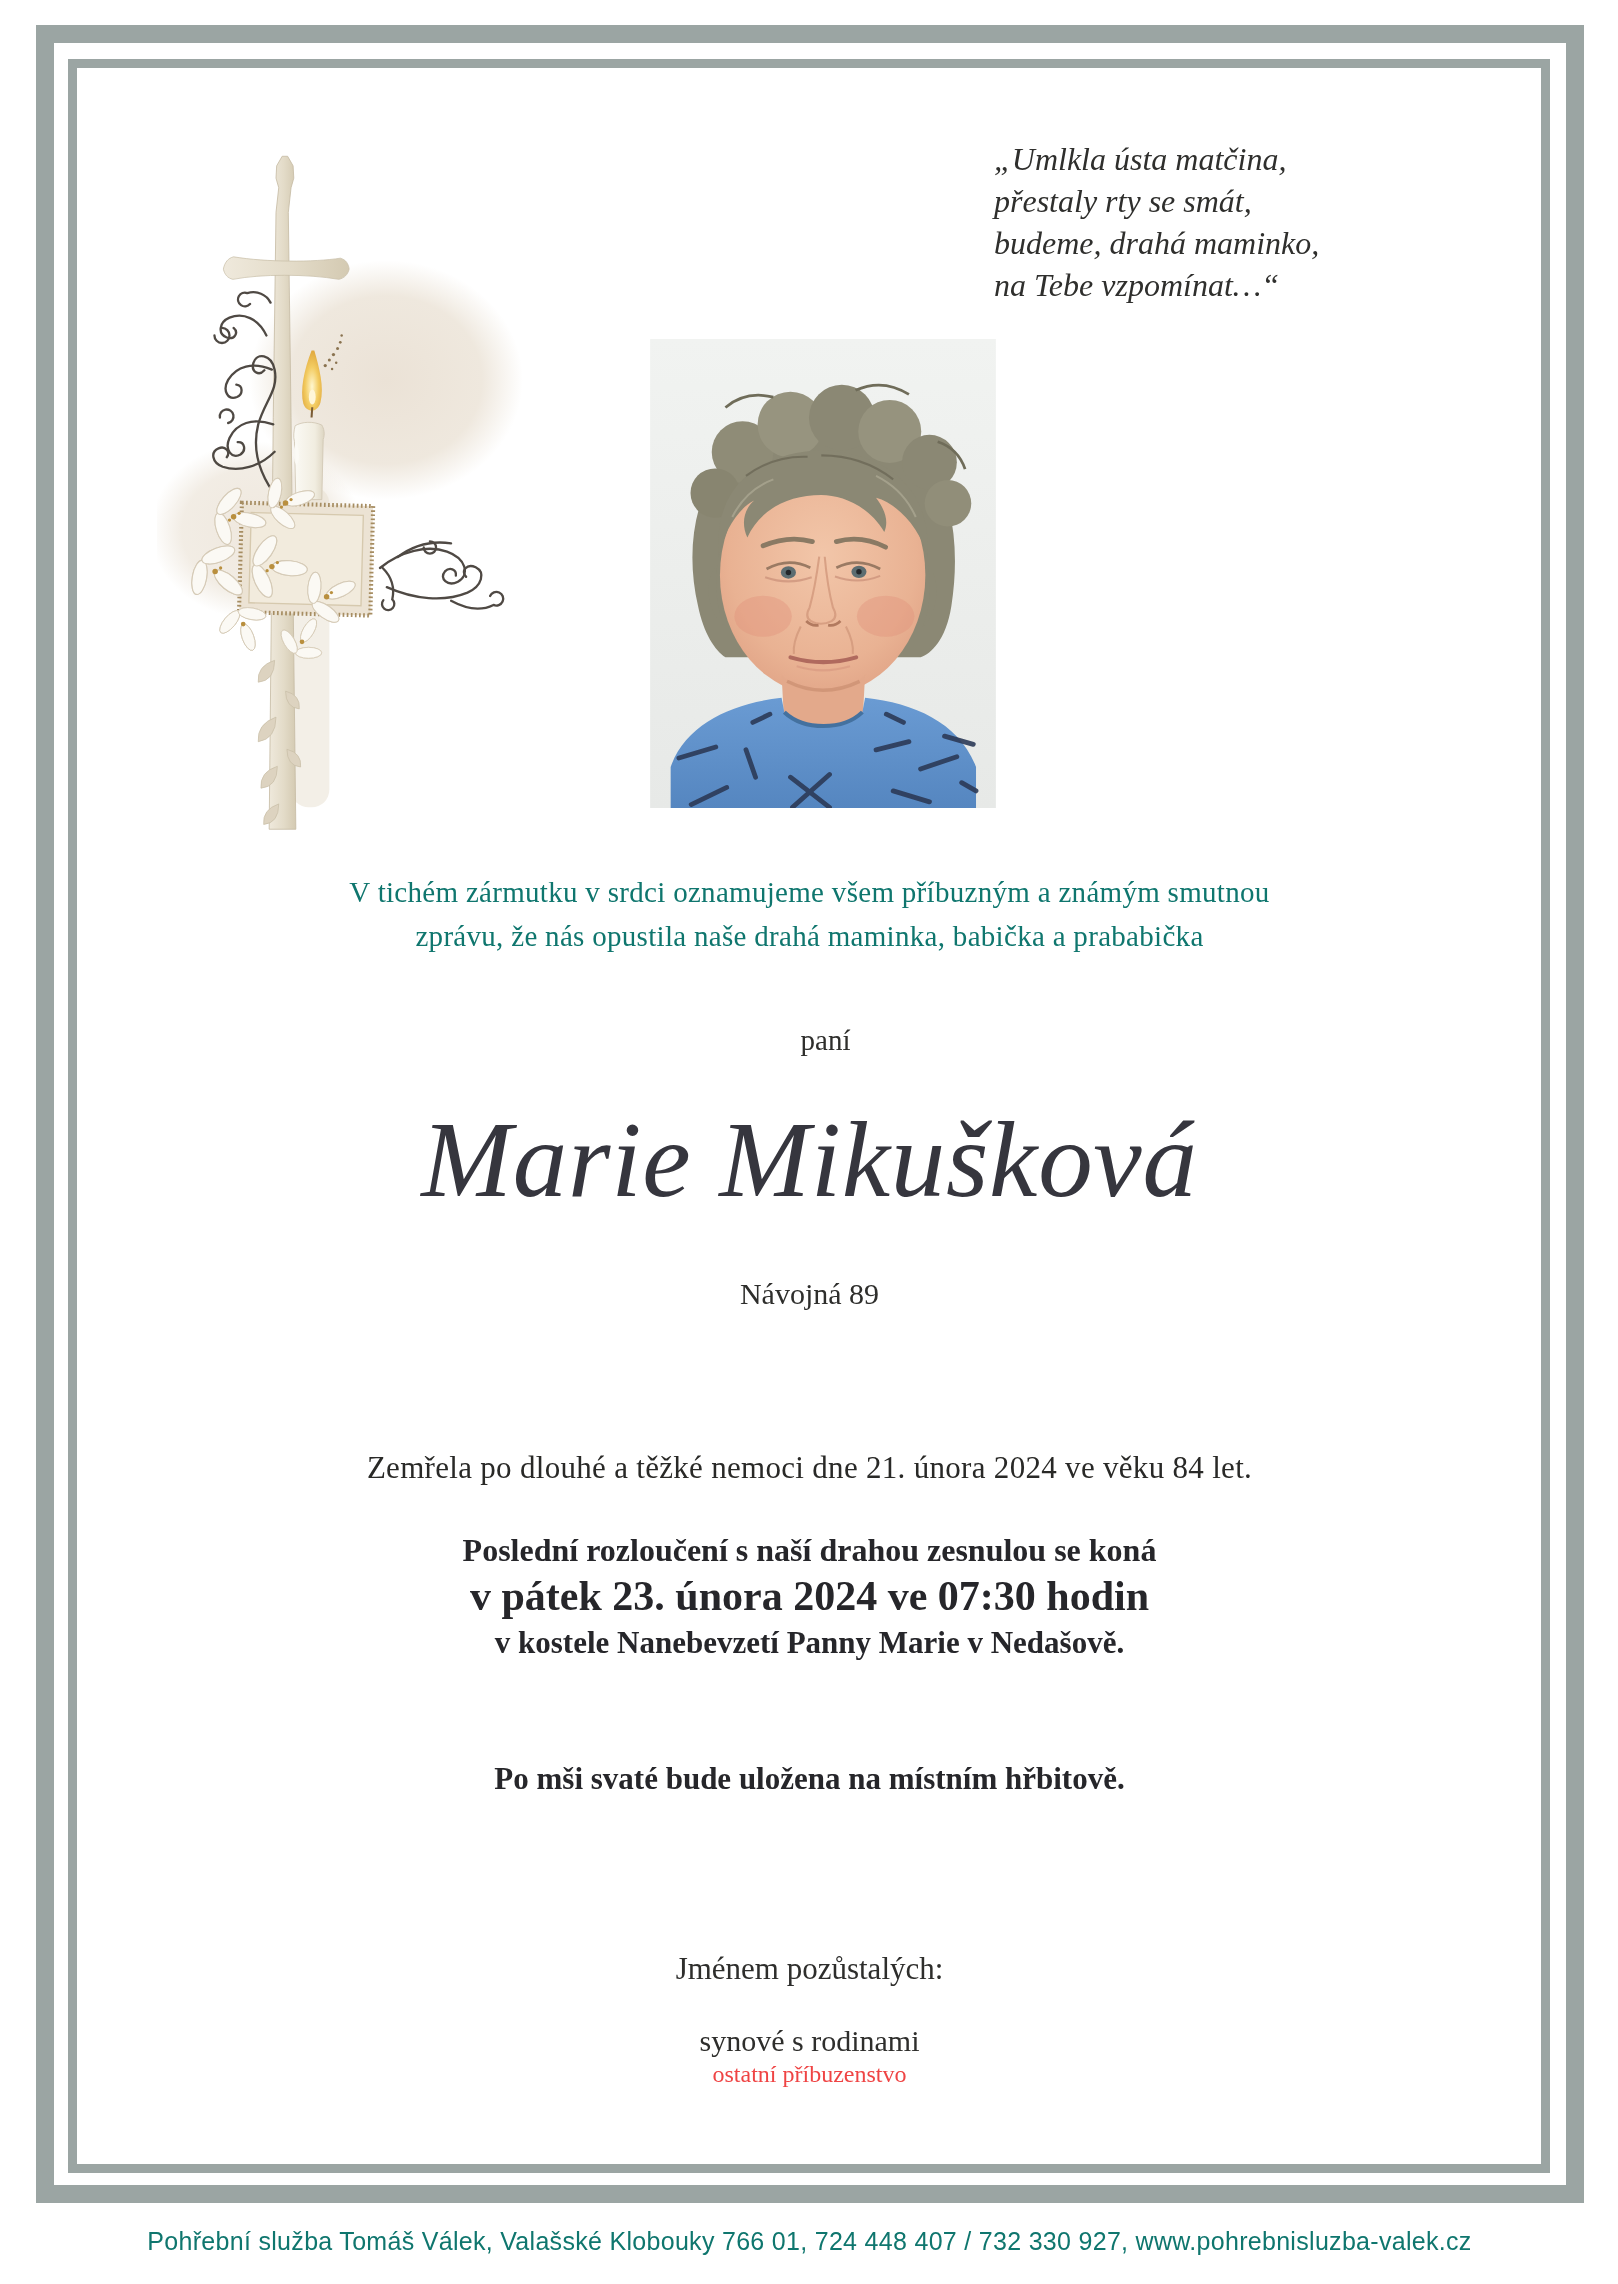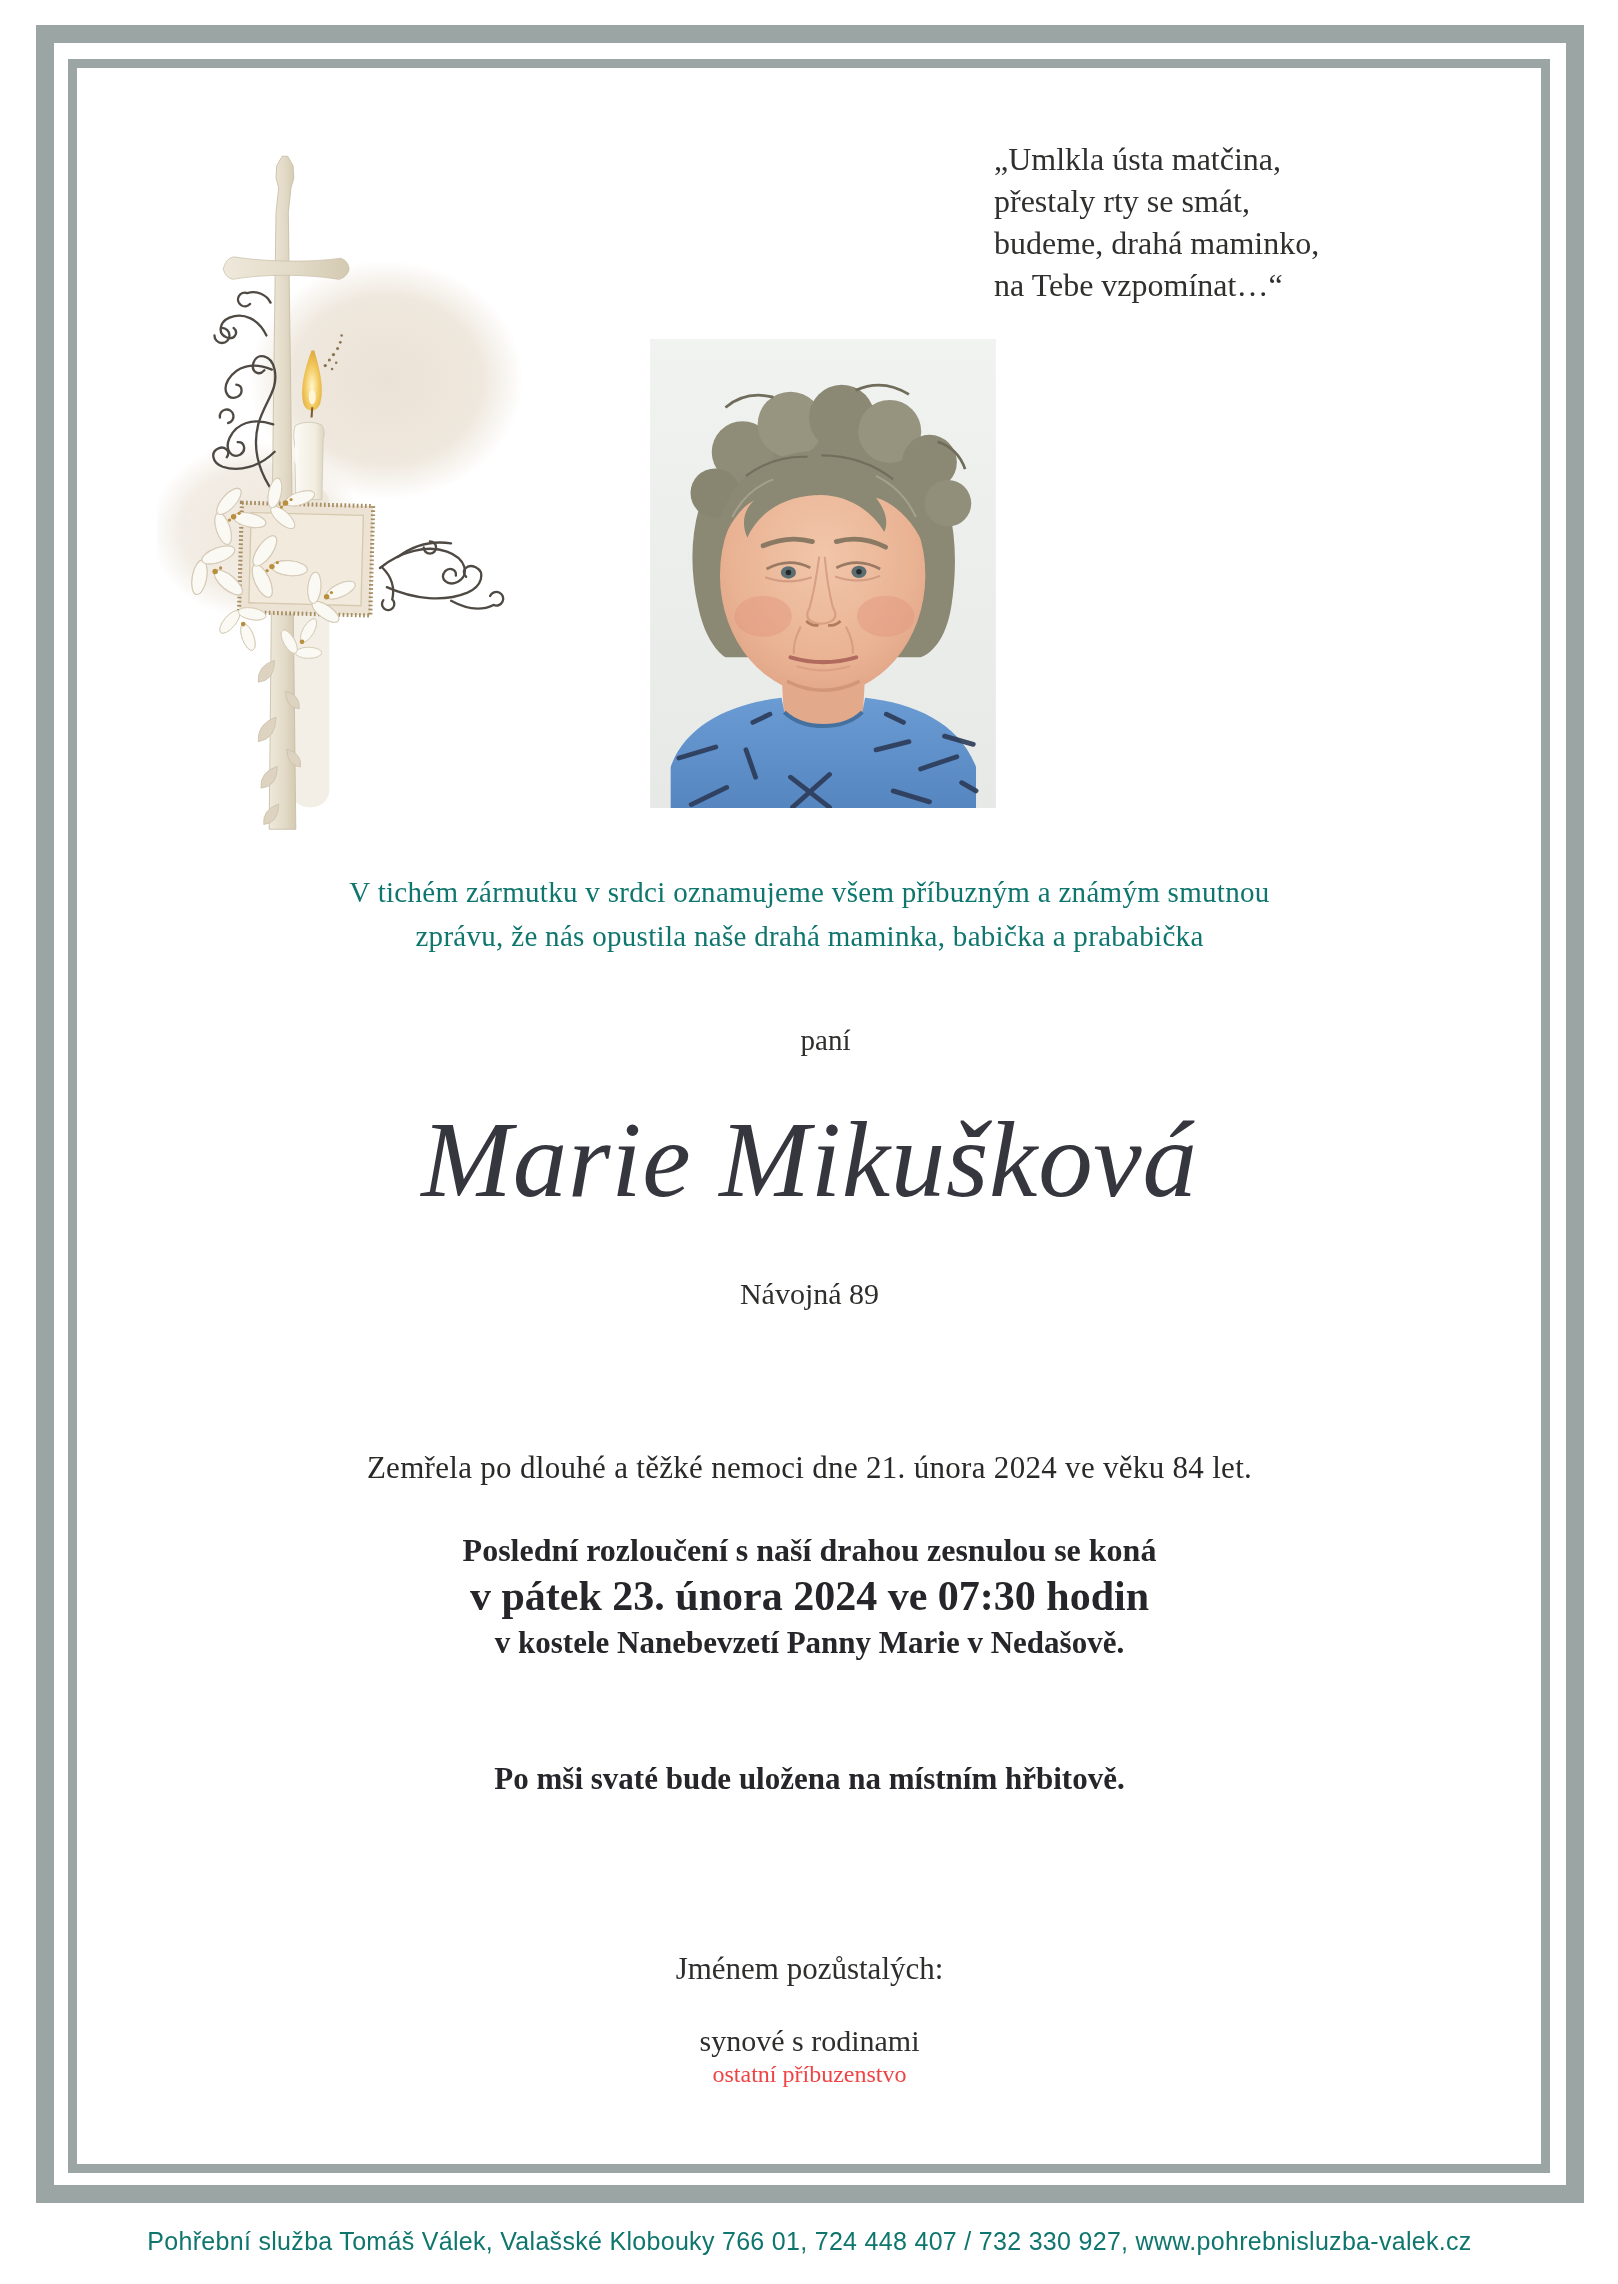--- a/index.html
+++ b/index.html
@@ -2,21 +2,21 @@
 <html style="font-size:11px"><head>
 <meta charset="utf-8">
 <style>
   html,body{margin:0;padding:0;background:#ffffff;}
   .page{position:relative;width:1619px;height:2284px;background:#ffffff;
         font-family:"Liberation Serif",serif;color:#2b2b2b;overflow:hidden;}
   .frame-outer{position:absolute;left:36px;top:25px;width:1548px;height:2178px;
         border:18px solid #9ba5a3;box-sizing:border-box;}
   .frame-inner{position:absolute;left:68px;top:59px;width:1482px;height:2114px;
         border:9px solid #9ba5a3;box-sizing:border-box;}
-  .quote{position:absolute;left:994px;top:138px;font-size:32px;
+  .quote{position:absolute;left:994px;top:138px;font-style:italic;font-size:32px;
         line-height:42px;color:#2f2f2d;}
   .quote span{display:block;}
   .decoration{position:absolute;left:157px;top:130px;}
   .photo{position:absolute;left:650px;top:339px;}
   .center{position:absolute;left:0;width:100%;text-align:center;}
   .announcement{top:870px;font-size:29px;line-height:44px;letter-spacing:0.3px;color:#0f766e;}
   .announcement span{display:block;}
   .pani{top:1024px;font-size:29px;color:#2e2e2c;margin-left:16px;}
   .name{top:1100px;font-size:109px;font-style:italic;color:#36363e;letter-spacing:0.7px;line-height:1.1;}
   .address{top:1277px;font-size:30px;color:#2e2e2c;}

